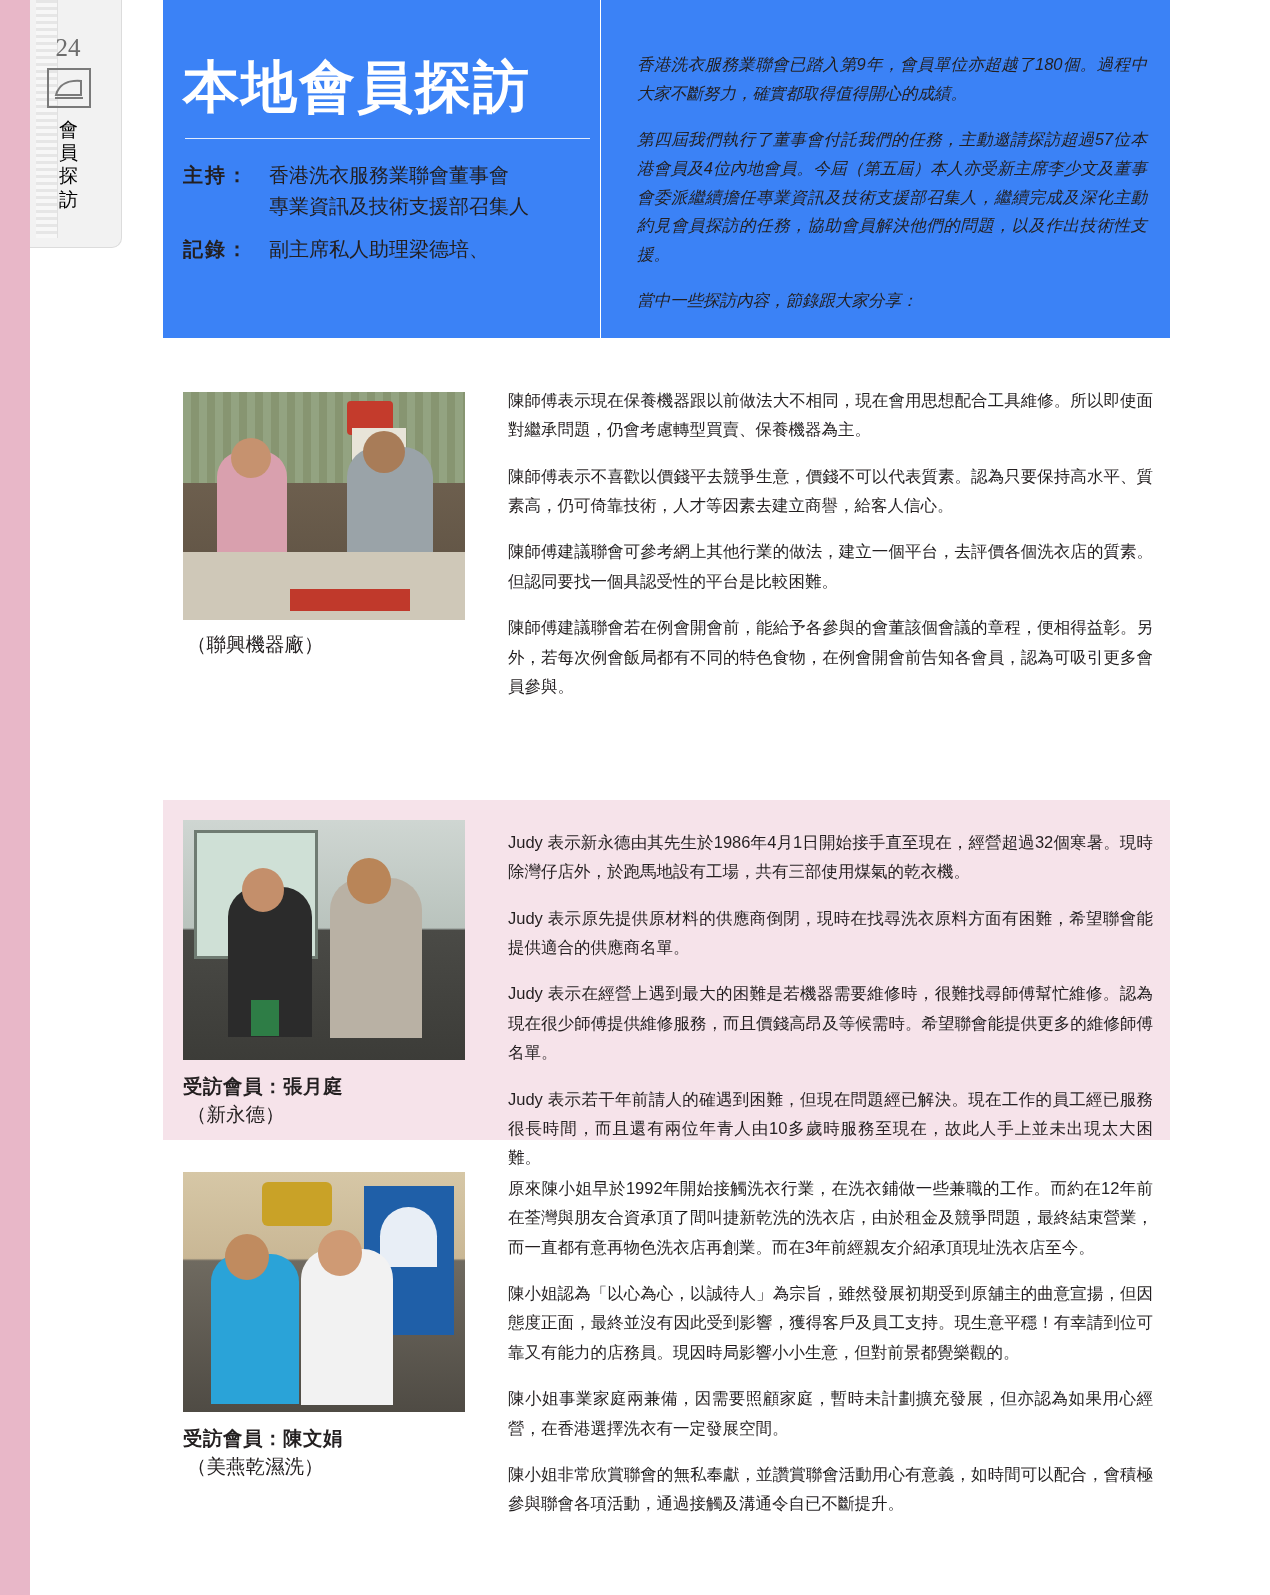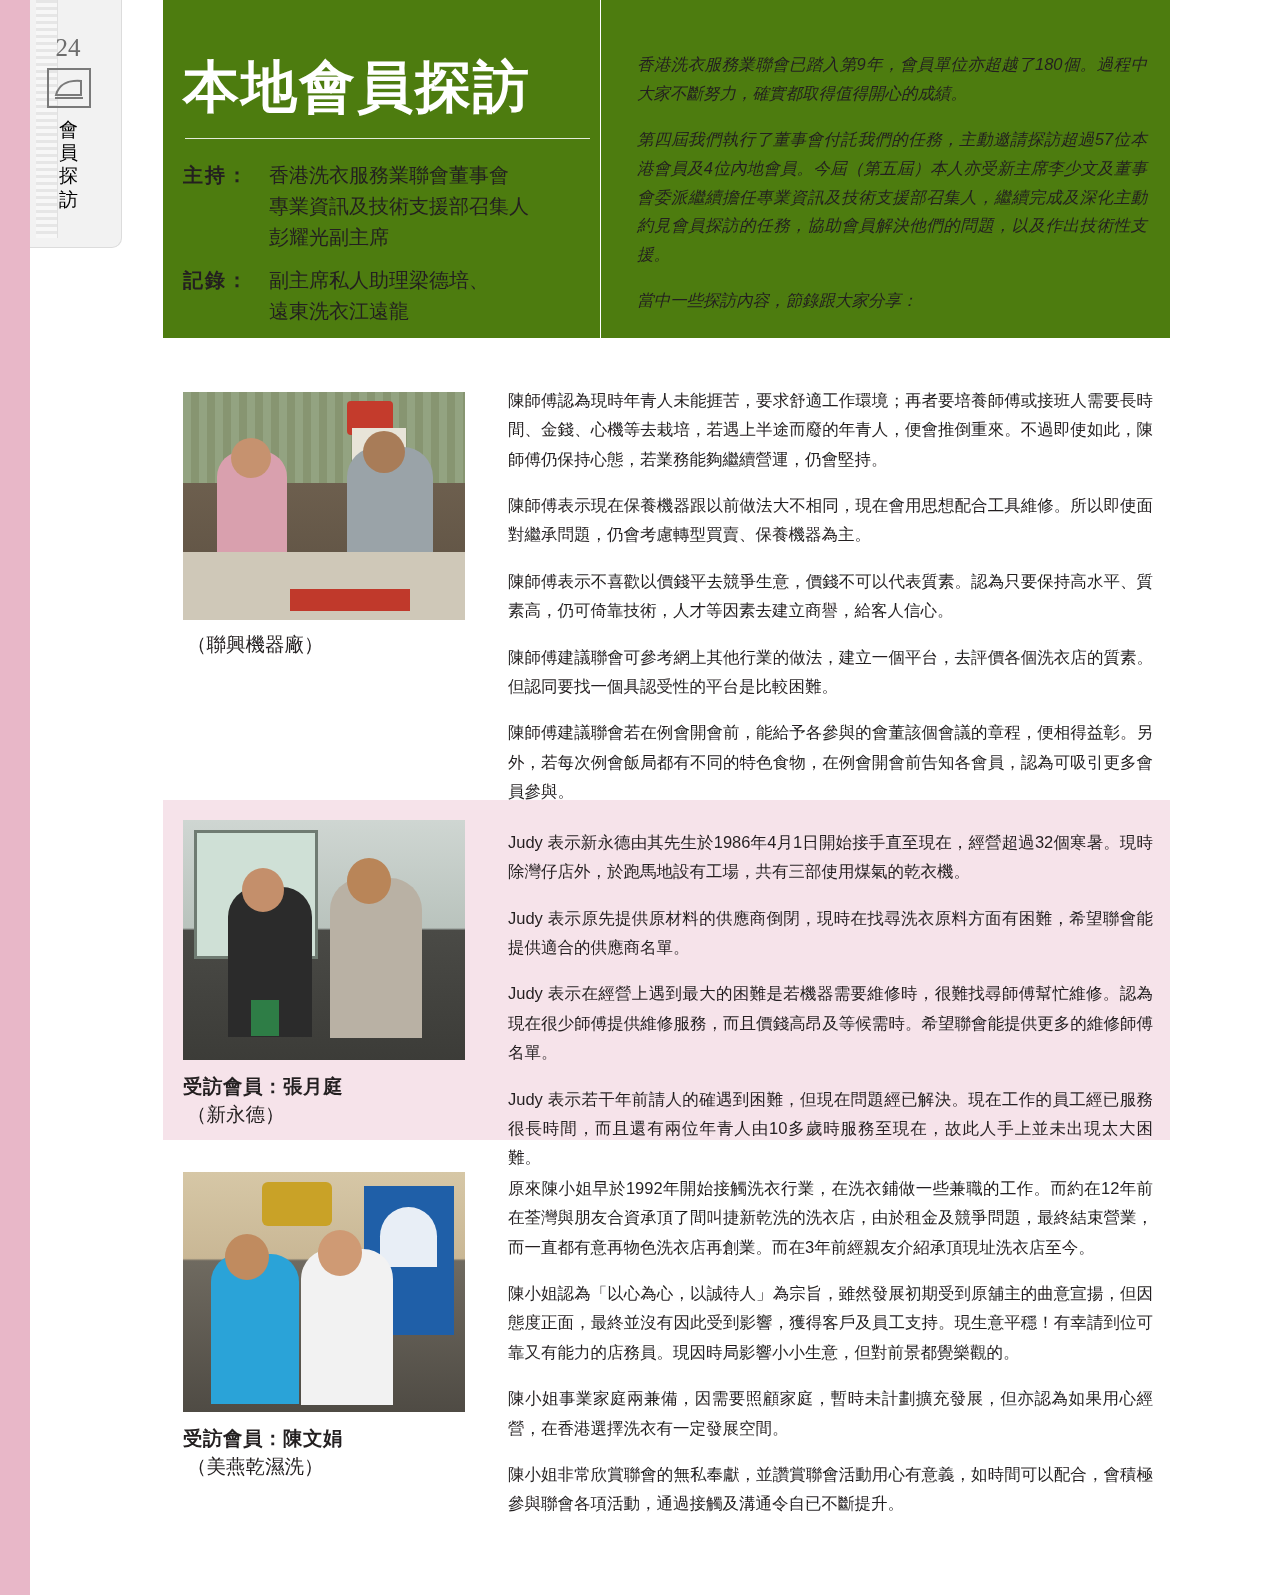--- a/index.html
+++ b/index.html
@@ -63,21 +63,21 @@
     color: #000000;
     text-align: center;
     letter-spacing: 1px;
   }
 
   
   .header-panel {
     position: absolute;
     left: 163px; top: 0;
     width: 1007px; height: 338px;
-    background: #4d7c0f;
+    background: #3b82f6;
   }
   .header-title {
     position: absolute;
     left: 20px; top: 50px;
     width: 420px;
     font-size: 56px;
     font-weight: bold;
     color: #ffffff;
     letter-spacing: 2px;
     font-family: "Liberation Serif", serif;
@@ -228,28 +228,26 @@
 <div class="header-panel">
   <div class="header-title">本地會員探訪</div>
   <div class="header-rule"></div>
 
   <div class="meta-block">
     <div class="meta-row">
       <div class="meta-key">主持：</div>
       <div class="meta-val">
         <div>香港洗衣服務業聯會董事會</div>
         <div>專業資訊及技術支援部召集人</div>
-        <div>彭耀光副主席</div>
       </div>
     </div>
     <div class="meta-row">
       <div class="meta-key">記錄：</div>
       <div class="meta-val">
         <div>副主席私人助理梁德培、</div>
-        <div>遠東洗衣江遠龍</div>
       </div>
     </div>
   </div>
 
   <div class="header-divider"></div>
 
   <div class="header-intro">
     <p>香港洗衣服務業聯會已踏入第9年，會員單位亦超越了180個。過程中大家不斷努力，確實都取得值得開心的成績。</p>
     <p>第四屆我們執行了董事會付託我們的任務，主動邀請探訪超過57位本港會員及4位內地會員。今屆（第五屆）本人亦受新主席李少文及董事會委派繼續擔任專業資訊及技術支援部召集人，繼續完成及深化主動約見會員探訪的任務，協助會員解決他們的問題，以及作出技術性支援。</p>
     <p>當中一些探訪內容，節錄跟大家分享：</p>
@@ -267,21 +265,20 @@
       <div class="p2"></div>
         <div class="p2head"></div>
       <div class="desk"></div>
         <div class="red"></div>
     </div>
   </div>
   <div class="caption">
     <div class="shop">（聯興機器廠）</div>
   </div>
   <div class="body-col">
-    <p>陳師傅認為現時年青人未能捱苦，要求舒適工作環境；再者要培養師傅或接班人需要長時間、金錢、心機等去栽培，若遇上半途而廢的年青人，便會推倒重來。不過即使如此，陳師傅仍保持心態，若業務能夠繼續營運，仍會堅持。</p>
     <p>陳師傅表示現在保養機器跟以前做法大不相同，現在會用思想配合工具維修。所以即使面對繼承問題，仍會考慮轉型買賣、保養機器為主。</p>
     <p>陳師傅表示不喜歡以價錢平去競爭生意，價錢不可以代表質素。認為只要保持高水平、質素高，仍可倚靠技術，人才等因素去建立商譽，給客人信心。</p>
     <p>陳師傅建議聯會可參考網上其他行業的做法，建立一個平台，去評價各個洗衣店的質素。但認同要找一個具認受性的平台是比較困難。</p>
     <p>陳師傅建議聯會若在例會開會前，能給予各參與的會董該個會議的章程，便相得益彰。另外，若每次例會飯局都有不同的特色食物，在例會開會前告知各會員，認為可吸引更多會員參與。</p>
   </div>
 </div>
 
 <div class="section sec2 shaded">
   <div class="photo">
     <div class="ph-inner ph2">

